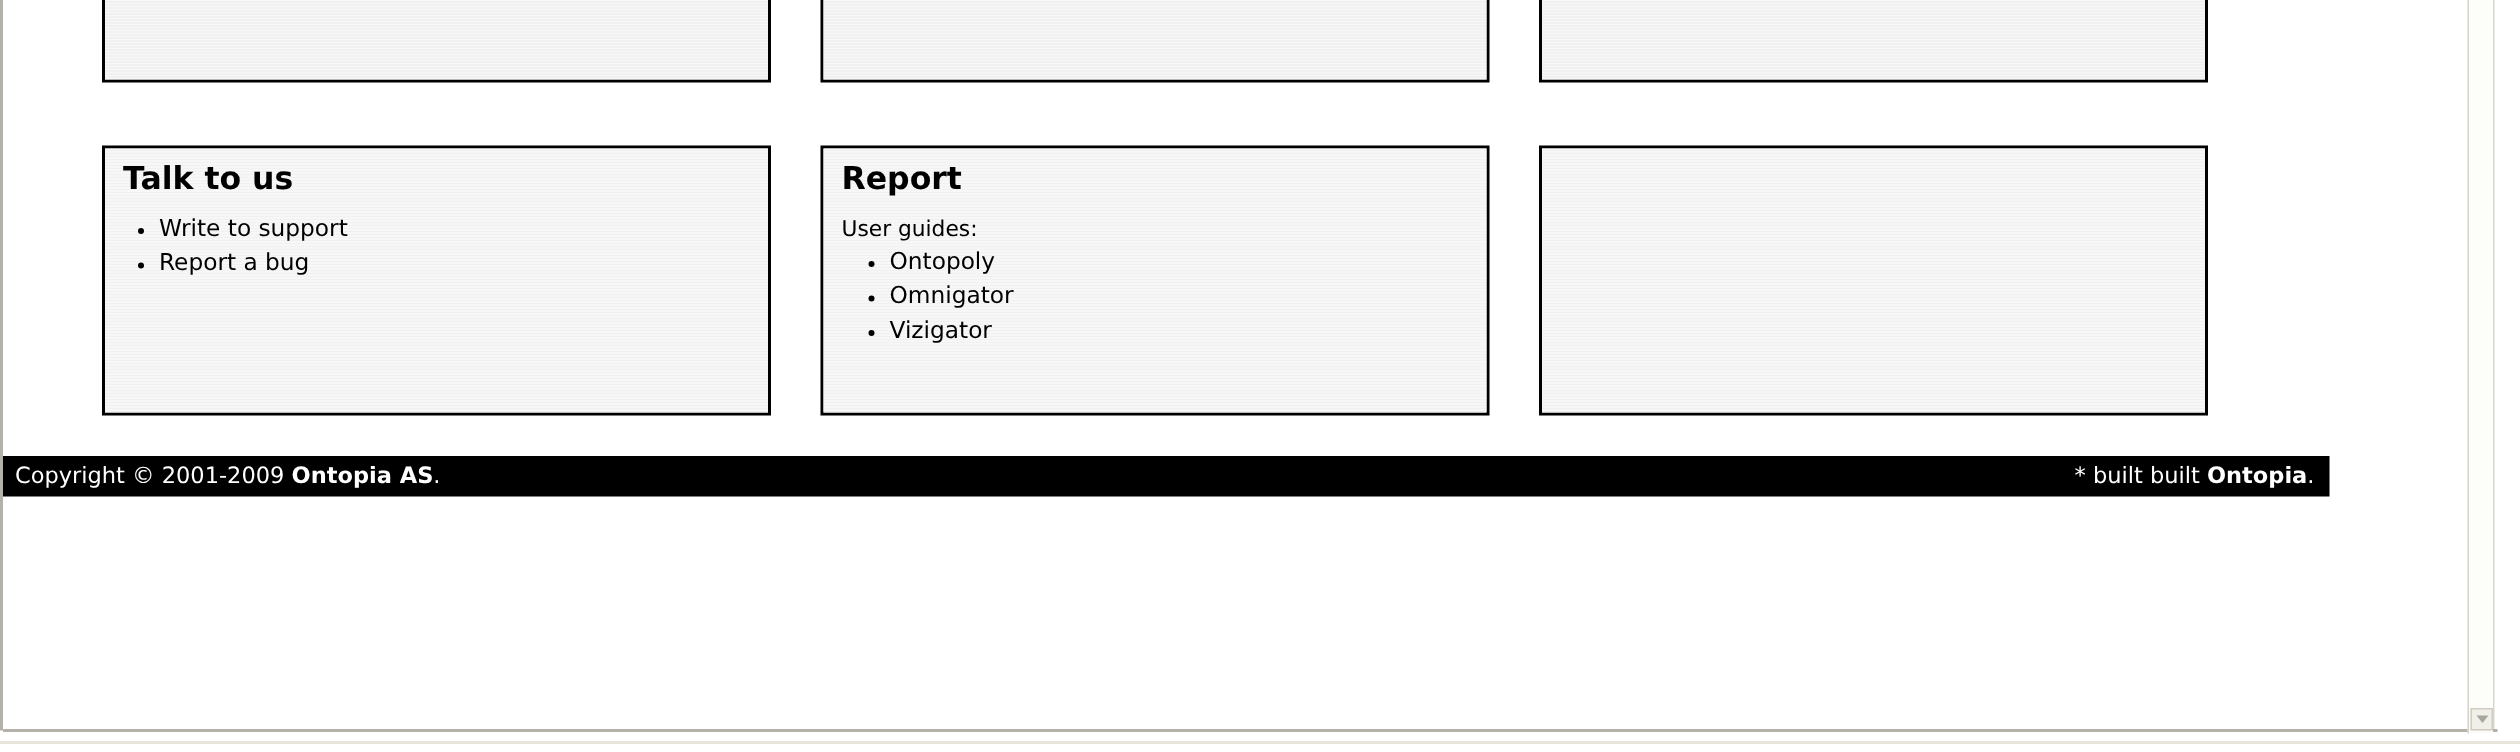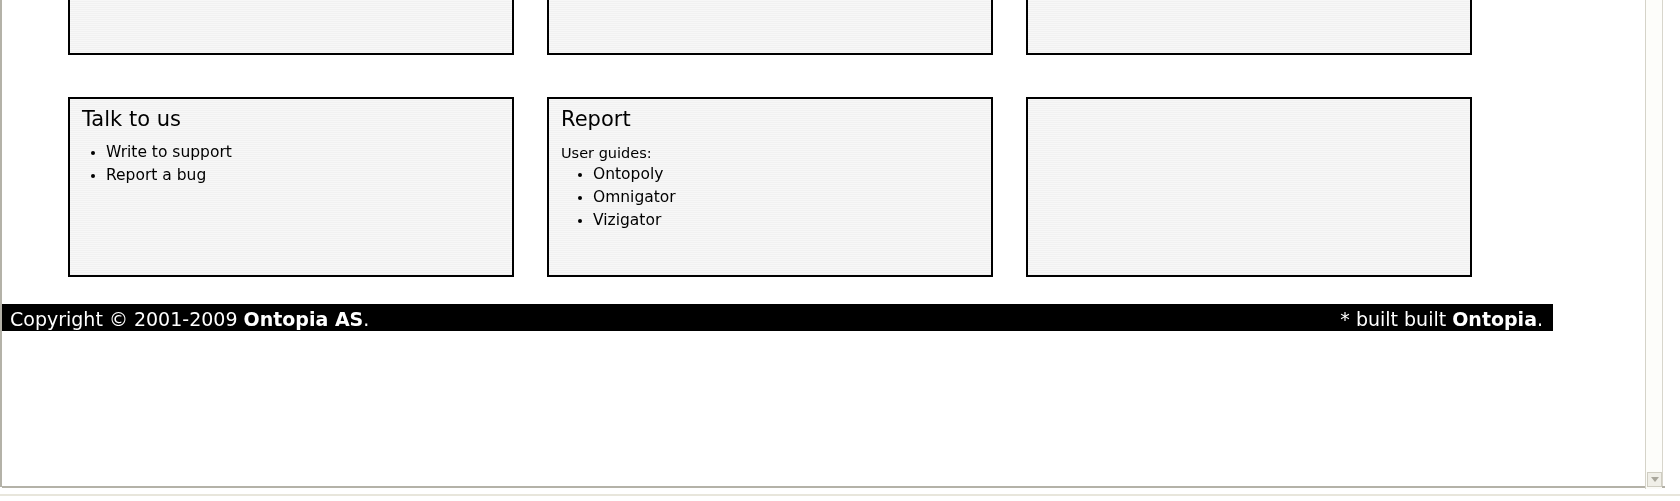--- a/index.html
+++ b/index.html
@@ -95,21 +95,21 @@
     height: 149px;
   }
   .panel-bottom {
     height: 180px;
     margin-top: 42px;
   }
 
   .panel h2 {
     margin: 0 0 6px 0;
     font-size: 21px;
-    font-weight: normal;
+    font-weight: bold;
     letter-spacing: 0px;
     color: #000000;
     font-family: "DejaVu Sans", "Liberation Sans", sans-serif;
   }
 
   .sublabel {
     font-weight: normal;
     font-size: 14.5px;
     margin: 14px 0 1px 0;
     color: #000000;
@@ -140,21 +140,21 @@
 
   
   .footer {
     position: absolute;
     left: 0px;
     top: 304px;
     width: 1551px;
     height: 27px;
     background: #000000;
     color: #ffffff;
-    font-size: 19px;
+    font-size: 15px;
   }
   .footer-left {
     position: absolute;
     left: 8px;
     top: 4px;
     white-space: nowrap;
   }
   .footer-right {
     position: absolute;
     right: 10px;

